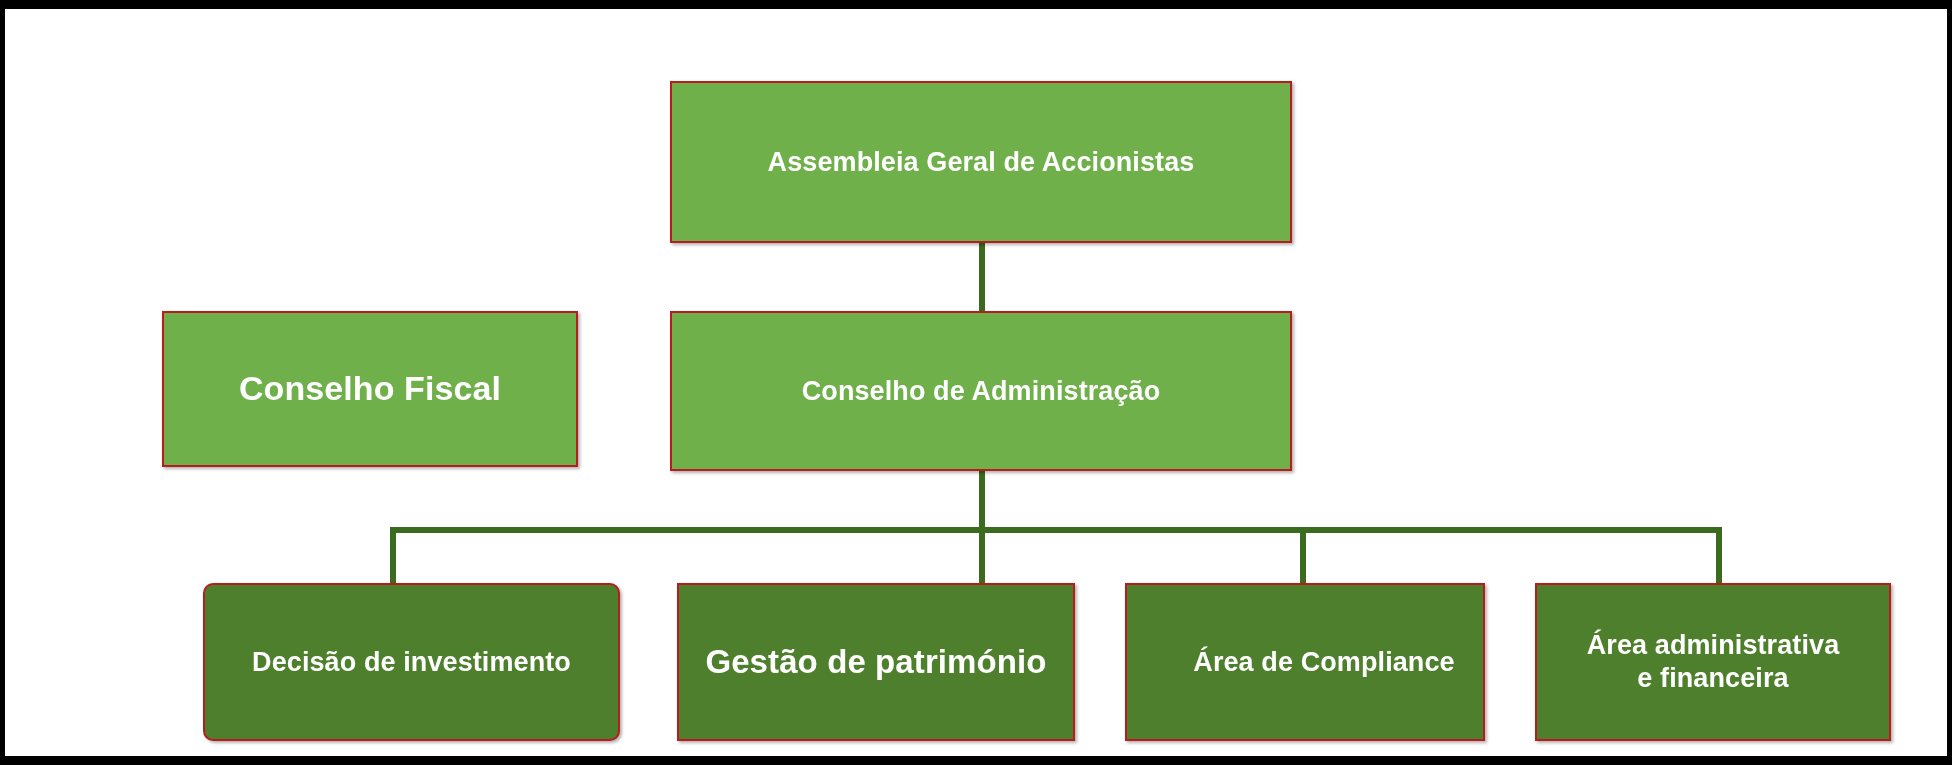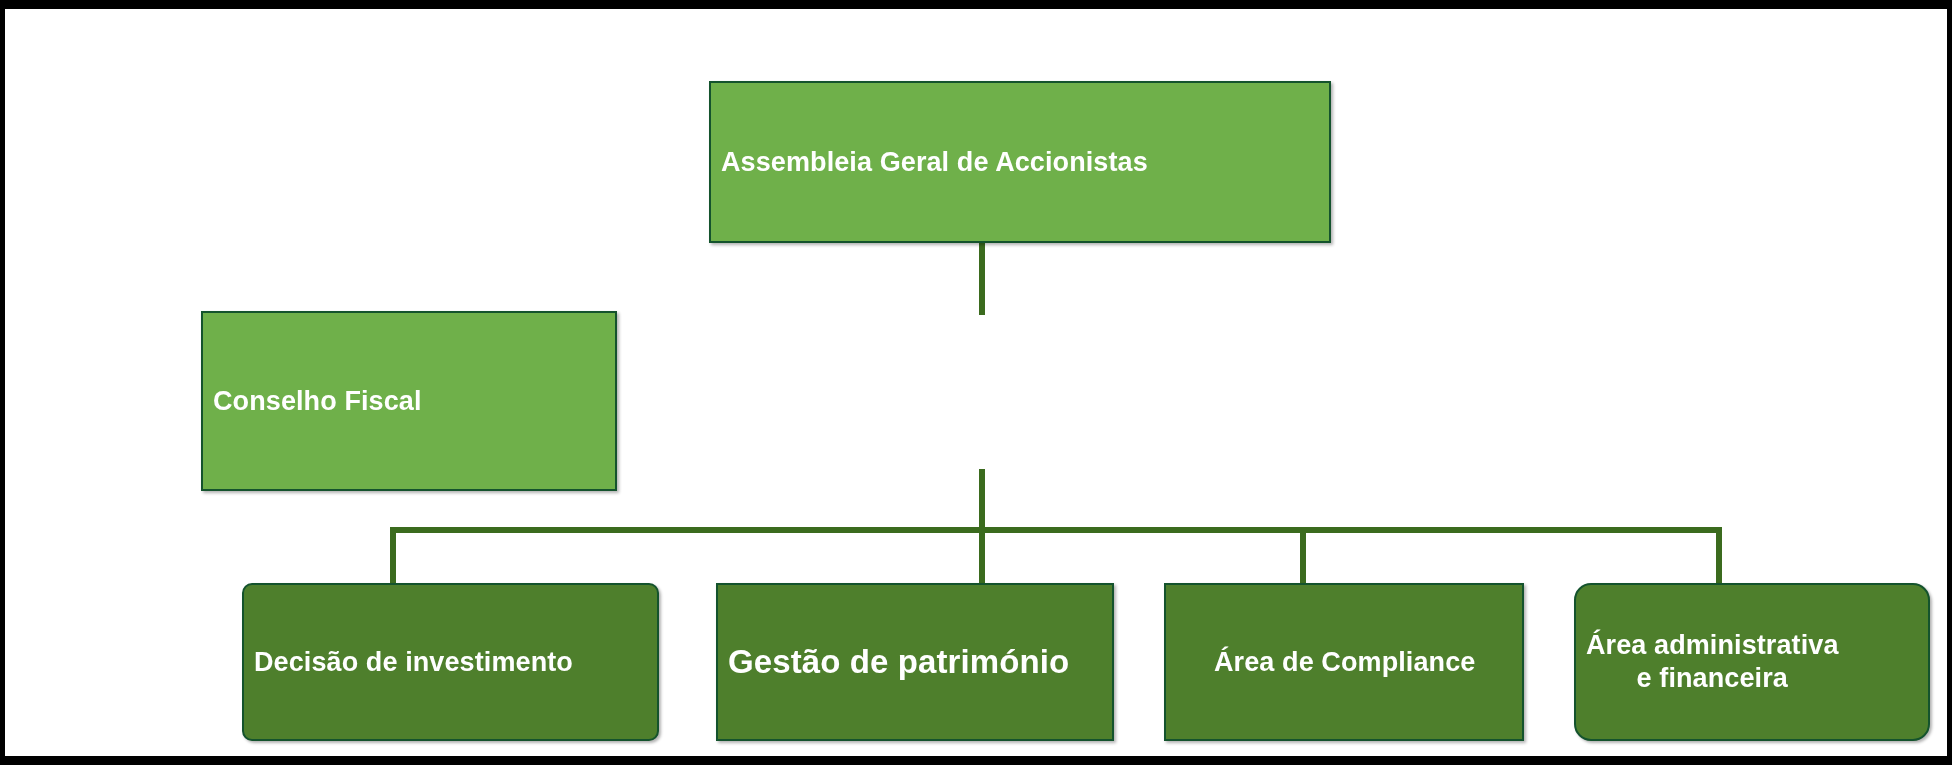--- a/index.html
+++ b/index.html
@@ -32,29 +32,29 @@
     top: 0;
     width: 1952px;
     height: 765px;
   }
 
   .node {
     position: absolute;
     box-sizing: border-box;
     display: flex;
     align-items: center;
+    justify-content: center;
     text-align: center;
     color: #ffffff;
     font-weight: bold;
     line-height: 1.22;
     letter-spacing: 0.1px;
-    border: 2px solid #14532d;
+    border: 2px solid #b91c1c;
     box-shadow: 2px 2px 3px rgba(0,0,0,0.30);
     z-index: 5;
-    margin-left: 39px;
   }
 
   .tier-top {
     background: #6FB04A;
   }
 
   .tier-bottom {
     background: #4E7F2C;
   }
 
@@ -63,22 +63,22 @@
     padding: 0 10px;
     white-space: pre-line;
   }
 
   
   #node-assembleia {
     left: 665px;  top: 72px;  width: 622px; height: 162px;
     font-size: 27px;
   }
   #node-conselho-fiscal {
-    left: 157px;  top: 302px; width: 416px; height: 180px;
-    font-size: 27px;
+    left: 157px;  top: 302px; width: 416px; height: 156px;
+    font-size: 34px;
   }
   #node-conselho-admin {
     left: 665px;  top: 302px; width: 622px; height: 160px;
     font-size: 27px;
   }
   #node-decisao {
     left: 198px;  top: 574px; width: 417px; height: 158px;
     font-size: 27px;
     border-radius: 10px;
   }
@@ -87,21 +87,20 @@
     font-size: 33px;
   }
   #node-compliance {
     left: 1120px; top: 574px; width: 360px; height: 158px;
     font-size: 27px;
     padding-left: 38px;
   }
   #node-administrativa {
     left: 1530px; top: 574px; width: 356px; height: 158px;
     font-size: 27px;
-    border-radius: 17px;
   }
 
   
   .connector {
     position: absolute;
     background: #3B6B1E;
     z-index: 1;
   }
   .connector.v { width: 6px; }
   .connector.h { height: 6px; }
@@ -129,20 +128,23 @@
     <div class="connector v" id="conn-drop-4"></div>
 
     <div class="node tier-top" id="node-assembleia">
       <span class="node-label">Assembleia Geral de Accionistas</span>
     </div>
 
     <div class="node tier-top" id="node-conselho-fiscal">
       <span class="node-label">Conselho Fiscal</span>
     </div>
 
+    <div class="node tier-top" id="node-conselho-admin">
+      <span class="node-label">Conselho de Administração</span>
+    </div>
 
     <div class="node tier-bottom" id="node-decisao">
       <span class="node-label">Decisão de investimento</span>
     </div>
 
     <div class="node tier-bottom" id="node-gestao">
       <span class="node-label">Gestão de património</span>
     </div>
 
     <div class="node tier-bottom" id="node-compliance">

